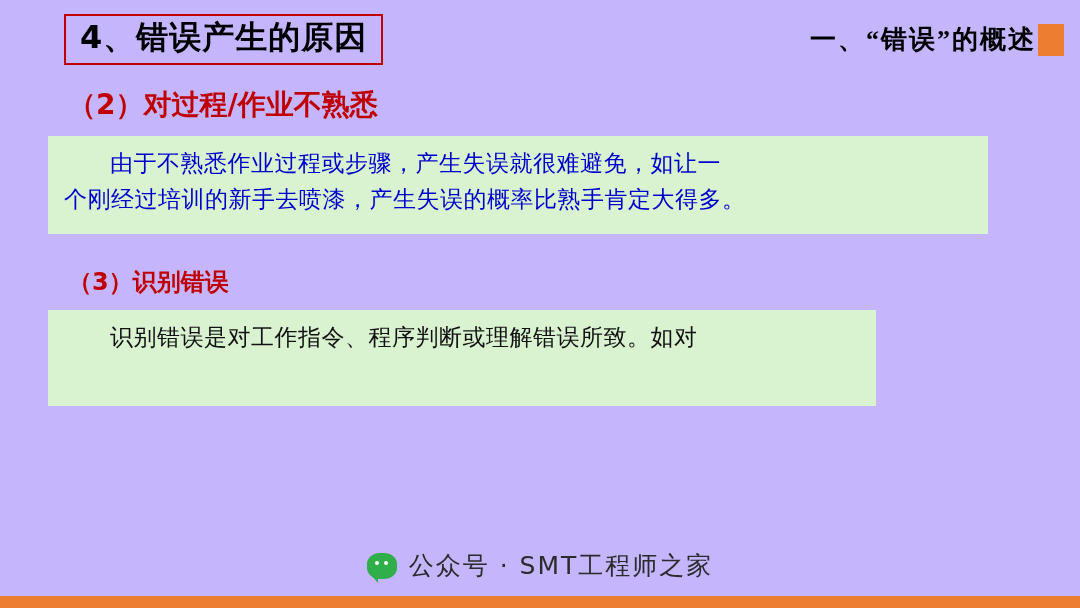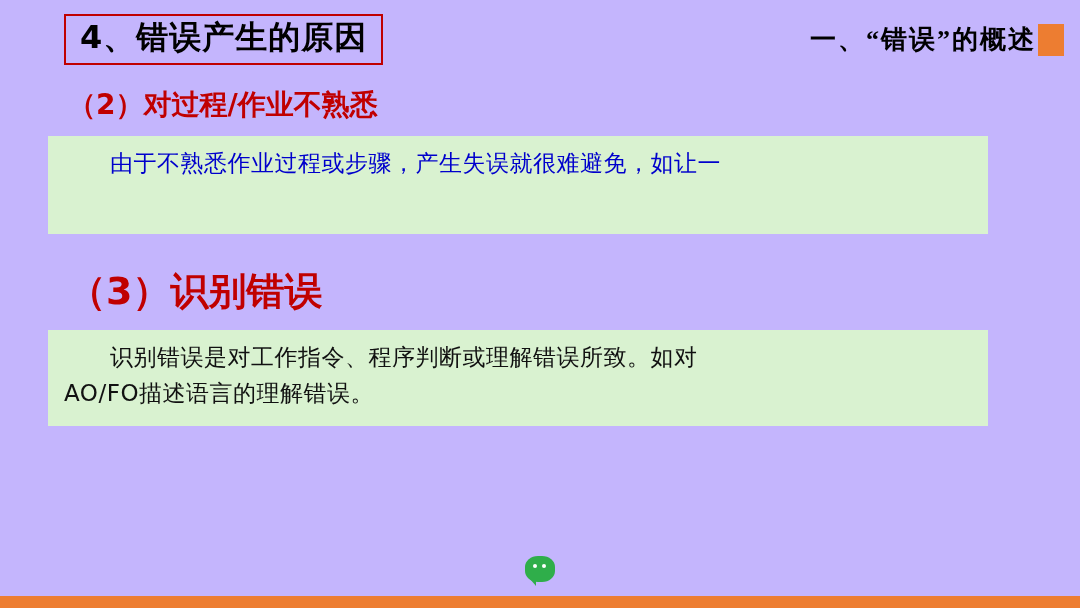--- a/index.html
+++ b/index.html
@@ -62,38 +62,38 @@
 
   
   .heading-red {
     position: absolute;
     font-family: "DejaVu Sans", sans-serif;
     font-weight: bold;
     color: #c00000;
     white-space: nowrap;
   }
   #h2 { left: 68px; top: 86px; font-size: 28px; }
-  #h3 { left: 68px; top: 266px; font-size: 38px; }
+  #h3 { left: 68px; top: 266px; font-size: 24px; }
 
   .green-block {
     position: absolute;
     background: #d9f2d0;
     box-sizing: border-box;
     padding: 10px 16px 2px 16px;
   }
   #block1 {
     left: 48px;
     top: 136px;
     width: 940px;
     height: 98px;
   }
   #block2 {
     left: 48px;
-    top: 330px;
-    width: 940px;
+    top: 310px;
+    width: 828px;
     height: 96px;
   }
   .blue-text {
     font-family: "DejaVu Sans", sans-serif;
     font-size: 23px;
     color: #0000cc;
     line-height: 1.55;
     letter-spacing: 0.5px;
   }
   .blue-text .indent { display: inline-block; width: 46px; }
@@ -185,33 +185,34 @@
 
   <div class="section-label">一、“错误”的概述</div>
   <div class="section-marker"></div>
 
   <div class="heading-red" id="h2">（2）对过程/作业不熟悉</div>
 
   <div class="green-block" id="block1">
     <div class="blue-text">
       <span class="indent"></span><span>由于不熟悉作业过程或步骤，产生失误就很难避免，如让一</span>
     </div>
+    <div class="blue-text">个刚经过培训的新手去喷漆，产生失误的概率比熟手肯定大得多。</div>
   </div>
 
   <div class="heading-red" id="h3">（3）识别错误</div>
 
   <div class="green-block" id="block2">
     <div class="dark-text">
       <span class="indent"></span><span>识别错误是对工作指令、程序判断或理解错误所致。如对</span>
     </div>
-    <div class="dark-text">AO/FO描述语言的理解错误。</div>
   </div>
 
 
   <div class="watermark">
     <span class="wechat-icon">
         <span class="wechat-tail"></span>
       </span>
+    <span class="watermark-text">公众号 · SMT工程师之家</span>
   </div>
 
   <div class="footer-bar"></div>
 
 </div>
 
 </body></html>

